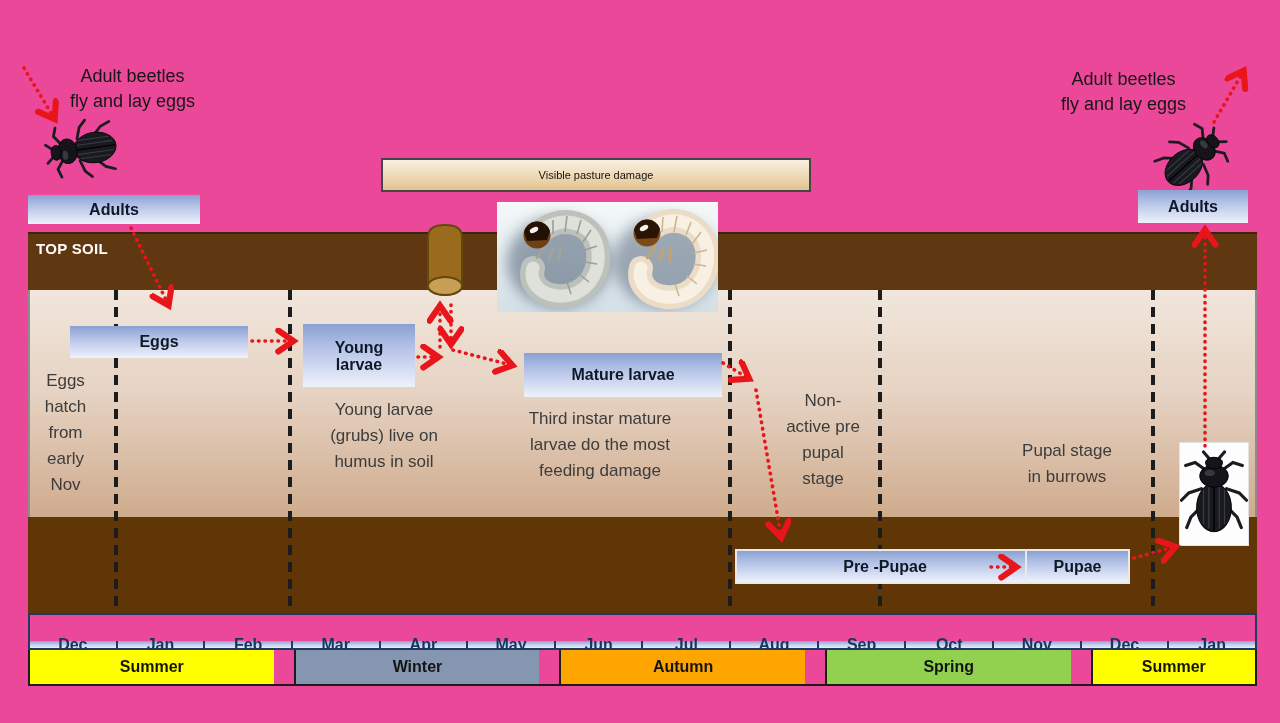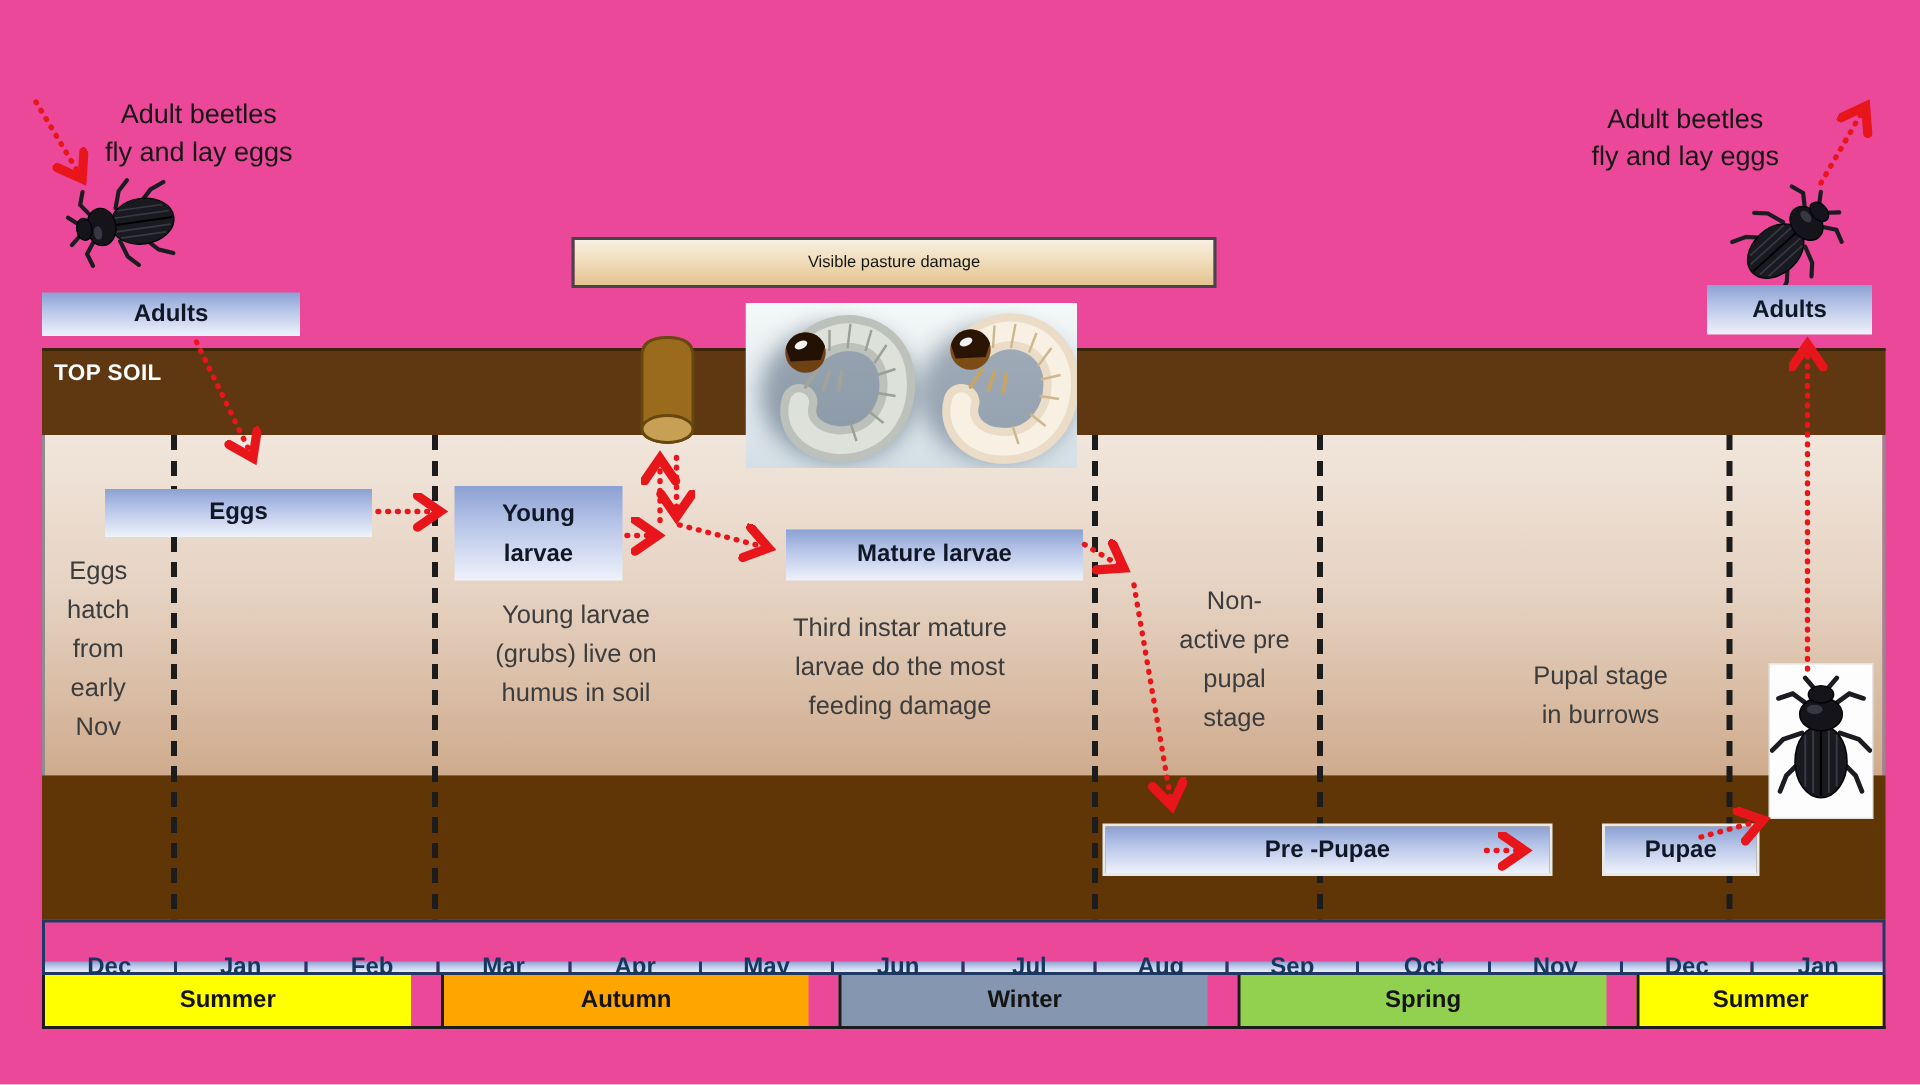--- a/index.html
+++ b/index.html
@@ -25,24 +25,24 @@
   .banner{left:381px;top:158px;width:430px;height:34px;z-index:4;
     background:linear-gradient(180deg,#f8efe0 0%,#eed9b4 55%,#e2c28f 100%);
     border:2px solid #454545;display:flex;align-items:center;justify-content:center;
     font-size:11px;font-weight:normal;color:#141414;}
   
   .stage{z-index:5;display:flex;align-items:center;justify-content:center;text-align:center;
     background:linear-gradient(180deg,#8ba1d3 0%,#b6c4e7 40%,#eef2fb 100%);
     font-size:16px;font-weight:bold;color:#101828;line-height:24px;}
   .st-adults-l{left:28px;top:195px;width:172px;height:29px;}
   .st-eggs{left:70px;top:326px;width:178px;height:32px;}
-  .st-young{left:303px;top:324px;width:112px;height:63px;line-height:27px;}
-  .st-mature{left:524px;top:353px;width:198px;height:34px;}
+  .st-young{left:303px;top:324px;width:112px;height:63px;line-height:17px;}
+  .st-mature{left:524px;top:353px;width:198px;height:44px;}
   .st-prepupae{left:735px;top:549px;width:300px;height:35px;border:2px solid #e9e9e9;}
-  .st-pupae{left:1025px;top:549px;width:105px;height:35px;border:2px solid #e9e9e9;margin-left:43px;}
+  .st-pupae{left:1025px;top:549px;width:105px;height:35px;border:2px solid #e9e9e9;}
   .st-adults-r{left:1138px;top:190px;width:110px;height:33px;}
   
   .note{font-size:17px;line-height:26px;text-align:center;color:#3c3c3c;z-index:4;}
   .n-eggs{left:18px;top:368px;width:95px;}
   .n-young{left:298px;top:397px;width:172px;}
   .n-mature{left:499px;top:406px;width:202px;}
   .n-prepupal{left:764px;top:388px;width:118px;}
   .n-pupal{left:994px;top:438px;width:146px;}
   
   .months{left:28px;top:613px;width:1229px;height:37px;display:flex;z-index:3;border:2px solid #1f3864;}
@@ -229,19 +229,19 @@
     <div class="month">Aug</div>
     <div class="month">Sep</div>
     <div class="month">Oct</div>
     <div class="month">Nov</div>
     <div class="month">Dec</div>
     <div class="month">Jan</div>
   </div>
 
   <div class="abs seasons">
     <div class="season s3" style="background: rgb(255, 255, 0);">Summer</div>
+    <div class="season s3" style="background: rgb(132, 150, 176);">Winter</div>
     <div class="season s3" style="background: rgb(255, 165, 0);">Autumn</div>
-    <div class="season s3" style="background: rgb(132, 150, 176);">Winter</div>
     <div class="season s3" style="background: rgb(146, 208, 80); text-align: center;">Spring</div>
     <div class="season s2" style="background: rgb(255, 255, 0);">Summer</div>
   </div>
 
 </div>
 
 </body></html>

